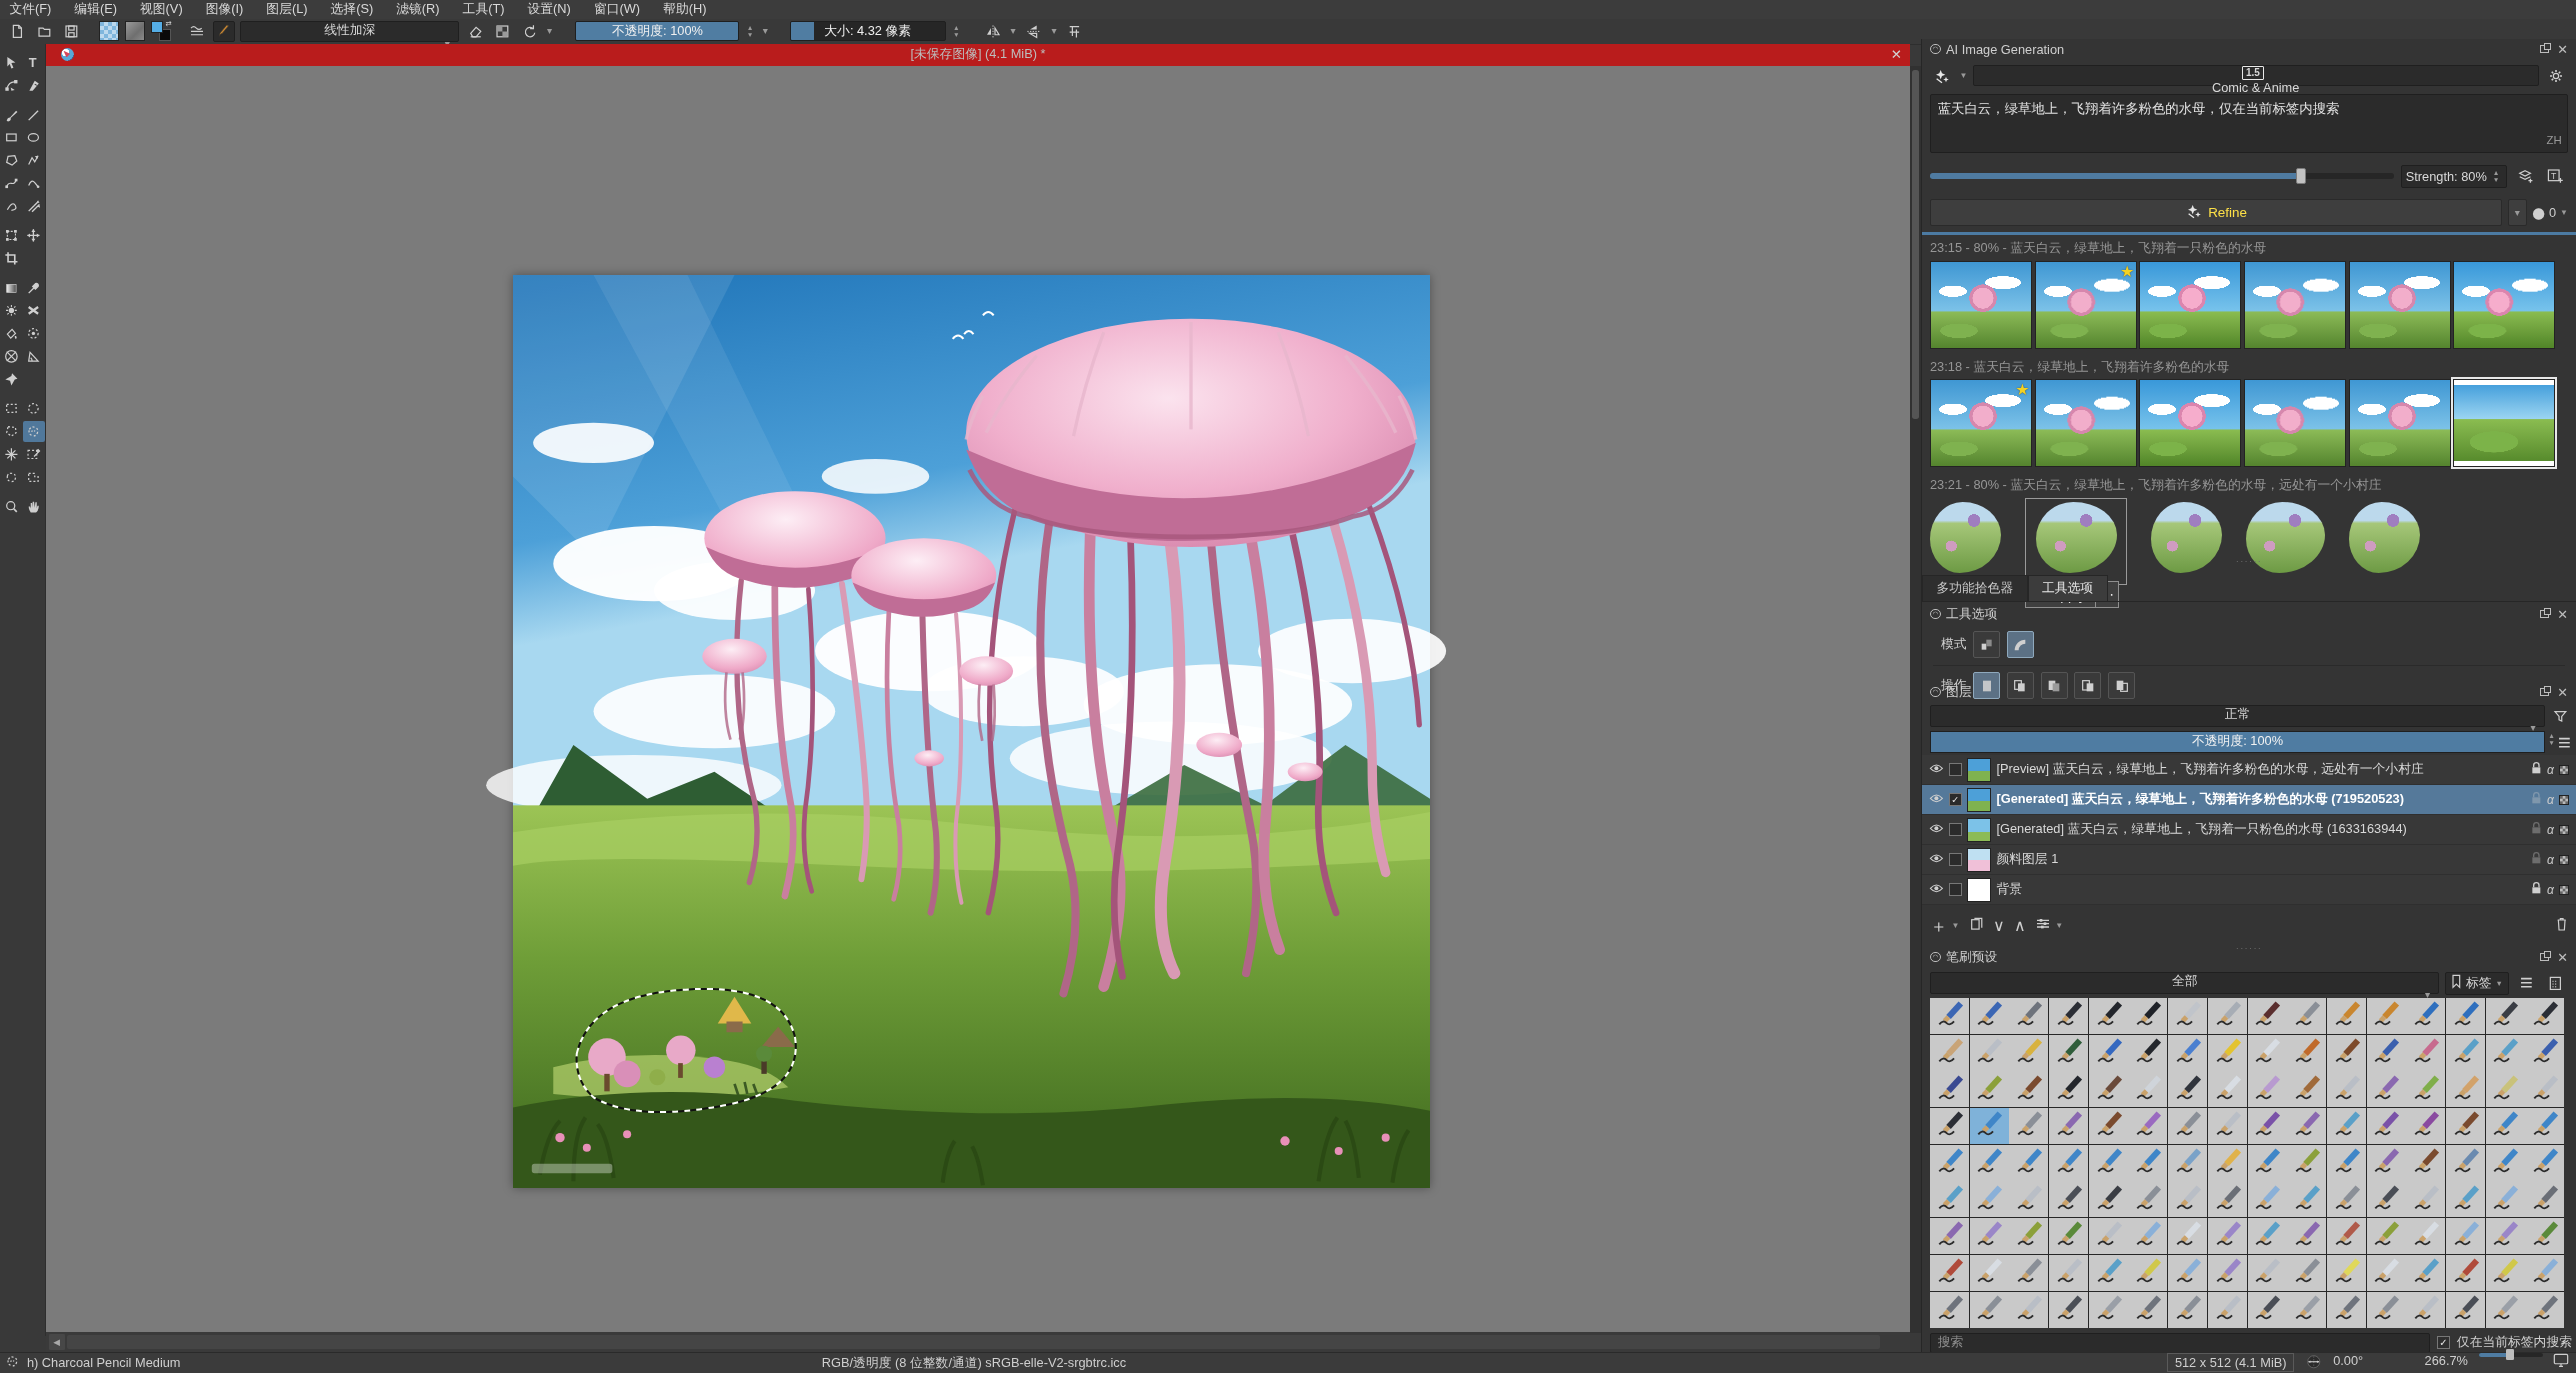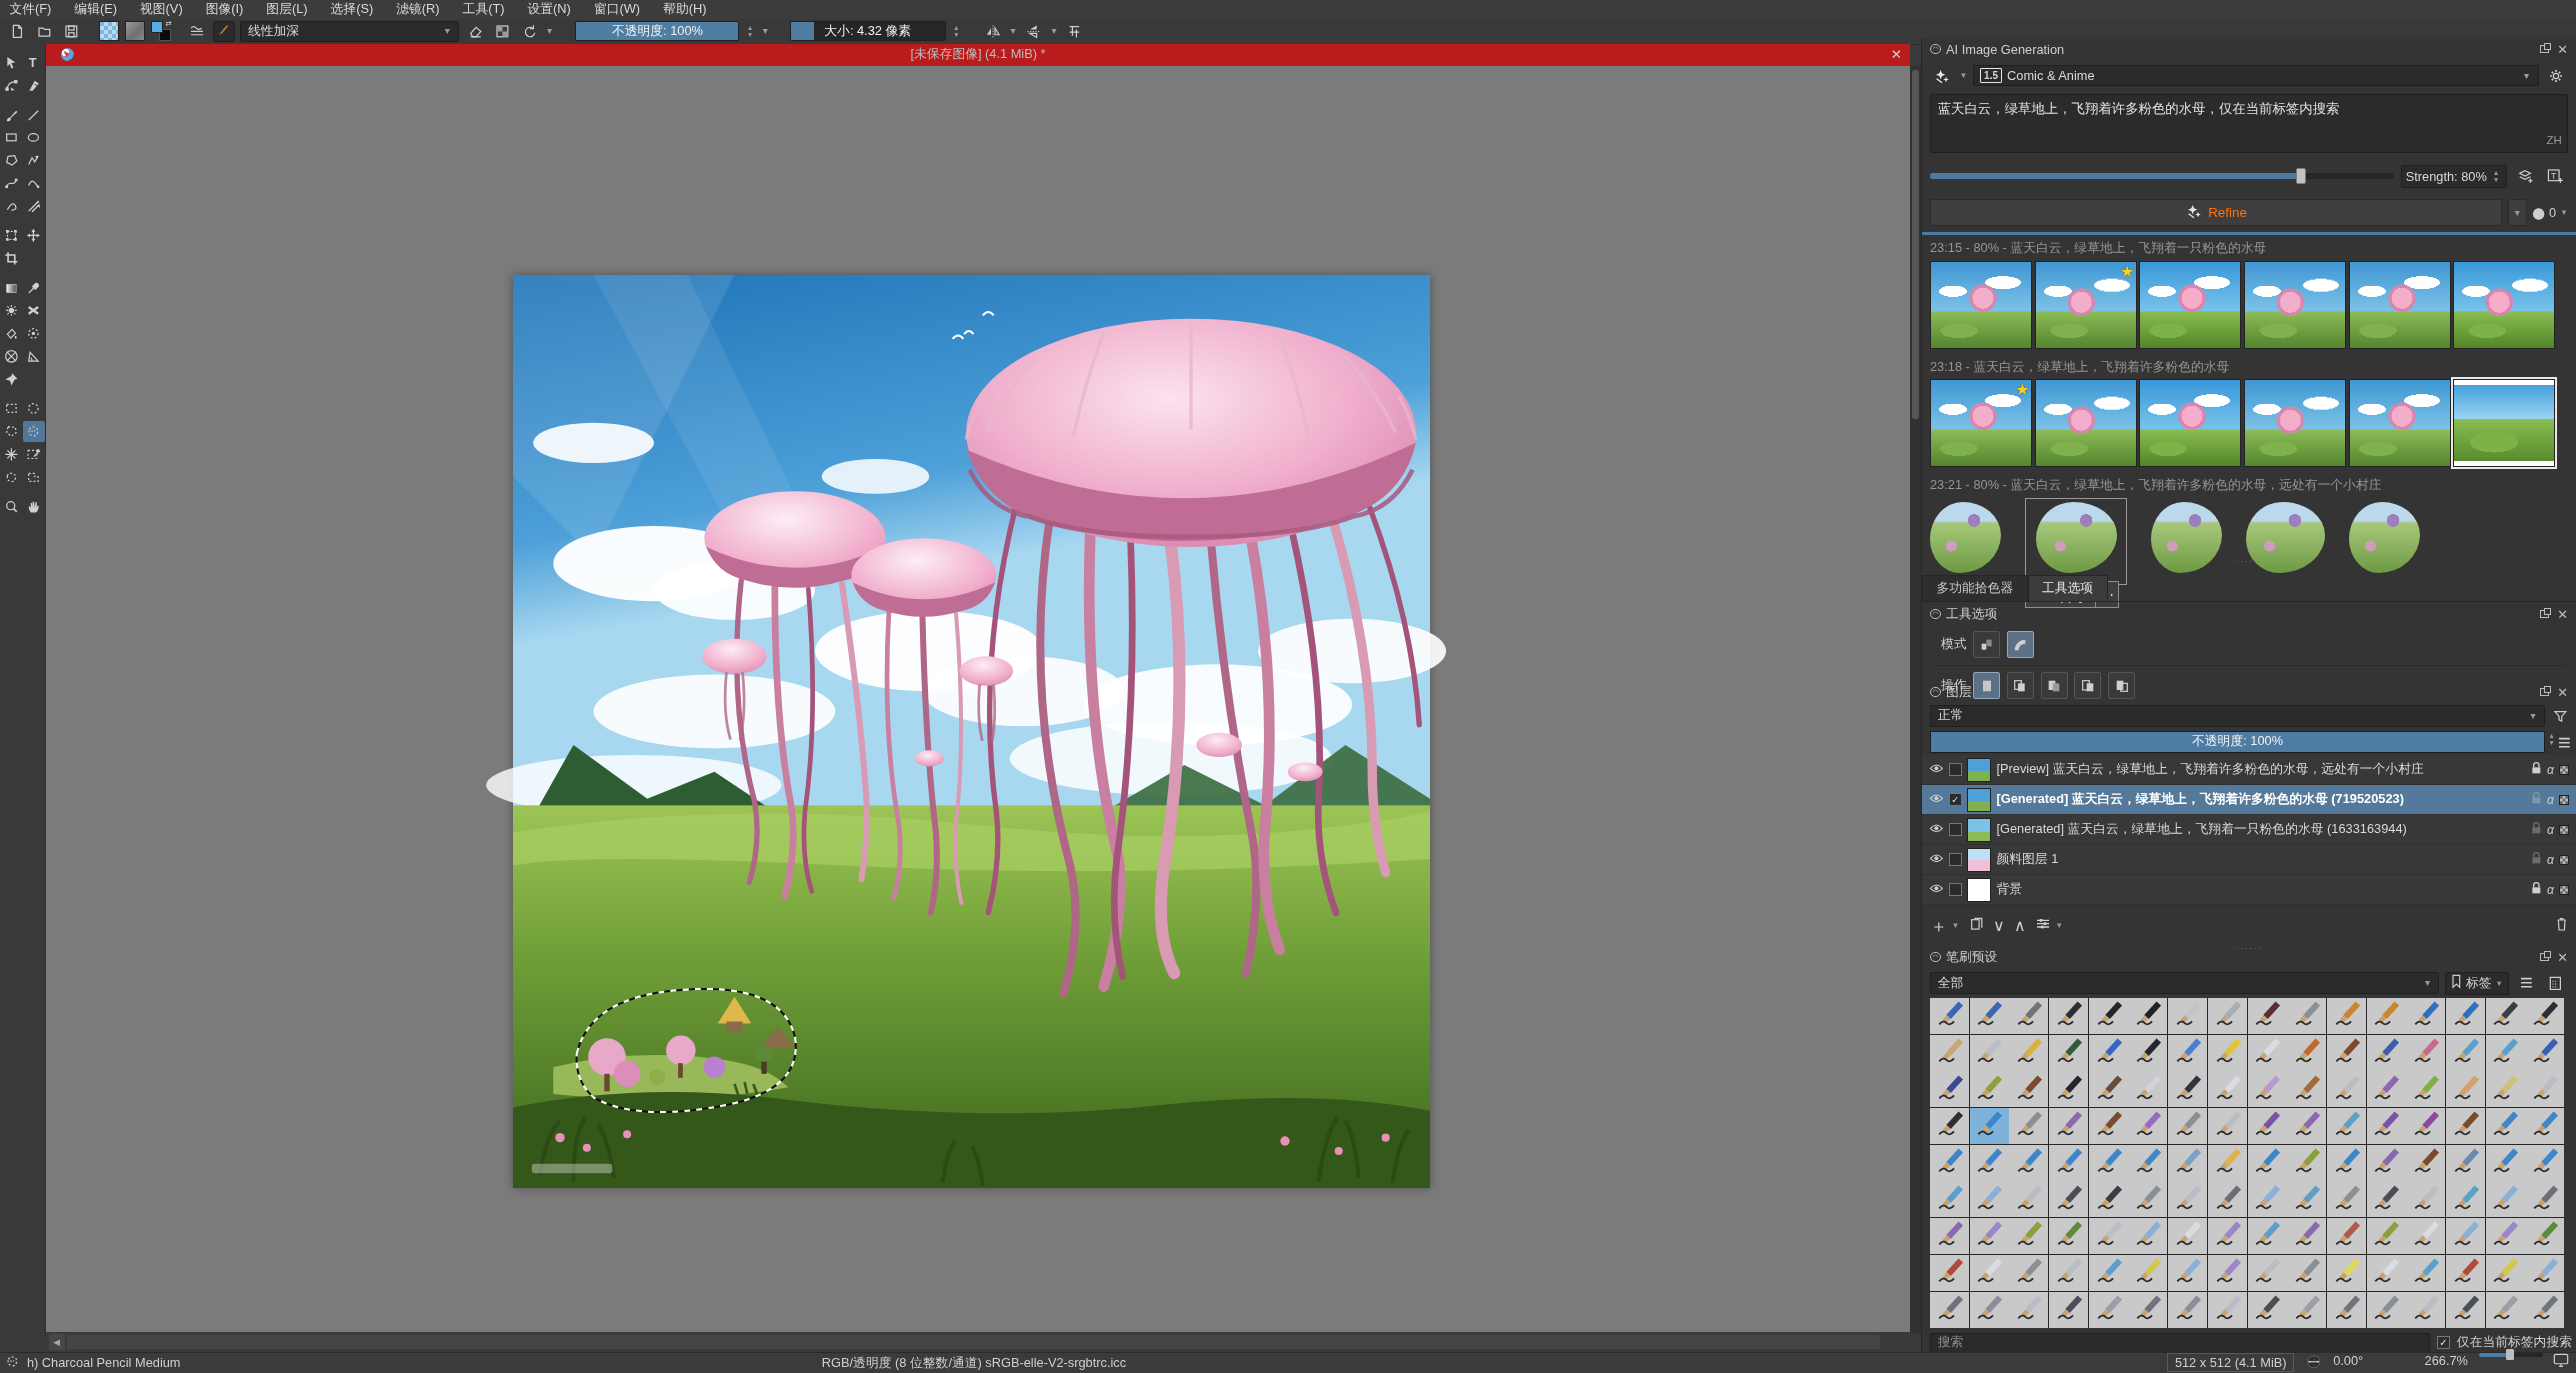--- a/index.html
+++ b/index.html
@@ -13,21 +13,21 @@
   .toolbar{left:0;top:19px;width:2576px;height:25.5px;background:#393939;border-bottom:0.7px solid #2e2e2e;display:flex;align-items:center;gap:5.4px;padding-left:6.7px;}
   .tb-btn{width:21.5px;height:21.5px;display:flex;align-items:center;justify-content:center;border-radius:2px;}
   .tb-btn svg{display:block;}
   .swatch{width:20px;height:20px;border:0.7px solid #222;}
   .swatch-pattern{background:conic-gradient(#bcd9ee 0 25%,#7fb6dd 0 50%,#bcd9ee 0 75%,#7fb6dd 0) 0 0/8px 8px;}
   .swatch-texture{background:linear-gradient(135deg,#9a9a9a,#6f6f6f 60%,#8b8b8b);}
   .fgbg{position:relative;width:21.5px;height:21.5px;}
   .fgbg .bg{position:absolute;right:0.7px;bottom:0.7px;width:12px;height:12px;background:#0a0a0a;border:0.7px solid #555;}
   .fgbg .fg{position:absolute;left:0.7px;top:0.7px;width:12px;height:12px;background:#55aee6;border:0.7px solid #222;}
   .fgbg .swap{position:absolute;right:0;top:-1.3px;font-size:7.4px;color:#cfcfcf;}
-  .combo{height:21.5px;background:#2b2b2b;border:0.7px solid #1f1f1f;border-radius:2px;display:flex;align-items:center;padding:0 6.7px;font-size:12.8px;color:#d9d9d9;}
+  .combo{height:21.5px;background:#2b2b2b;border:0.7px solid #1f1f1f;border-radius:2px;display:flex;align-items:center;padding:0 6.7px;font-size:12.8px;color:#d9d9d9;flex-direction:column;}
   .combo .caret{margin-left:auto;color:#9a9a9a;font-size:8.7px;}
   .blend-combo{width:219px;}
   .slider-widget{position:relative;height:20px;background:#262626;border:0.7px solid #1f1f1f;border-radius:2px;overflow:hidden;display:flex;align-items:center;justify-content:center;font-size:12.8px;color:#f0f0f0;}
   .slider-fill{position:absolute;left:0;top:0;bottom:0;background:#507da2;}
   .slider-text{position:relative;z-index:2;}
   .spin{display:flex;flex-direction:column;justify-content:center;gap:1.3px;color:#9a9a9a;font-size:6.7px;line-height:5.4px;width:10.7px;align-items:center;}
   
   .toolbox{left:0;top:44px;width:46px;height:1292px;background:#393939;border-right:0.7px solid #2e2e2e;padding-top:8px;}
   .tool-grid{display:grid;grid-template-columns:21.5px 21.5px;justify-content:center;gap:1.3px;}
   .tool-cell{width:21.5px;height:21.5px;display:flex;align-items:center;justify-content:center;border-radius:2px;}
@@ -57,21 +57,21 @@
   .badge15{border:1.3px solid #e8e8e8;border-radius:1px;font-weight:bold;font-size:10px;padding:0.7px 2.7px;margin-right:5.4px;}
   .prompt-box{position:absolute;left:8px;right:8px;top:55px;height:59px;background:#2b2b2b;border:0.7px solid #1f1f1f;border-radius:2px;padding:5.4px 6.7px;color:#e2e2e2;font-size:13.4px;line-height:1.35;}
   .zh-badge{position:absolute;right:5.4px;bottom:4px;color:#9a9a9a;font-size:11.4px;}
   .strength-row{position:absolute;left:8px;right:8px;top:125px;height:24px;display:flex;align-items:center;gap:6.7px;}
   .track{position:relative;flex:1;height:5.4px;background:#262626;border-radius:2.7px;}
   .track .fill{position:absolute;left:0;top:0;bottom:0;background:#4f7ba1;border-radius:2.7px;}
   .track .handle{position:absolute;top:-5.4px;width:10px;height:16px;background:#c2c2c2;border:0.7px solid #7c7c7c;border-radius:2px;}
   .strength-box{width:106px;height:23px;background:#2b2b2b;border:0.7px solid #1f1f1f;border-radius:2px;display:flex;align-items:center;justify-content:center;gap:4px;color:#d9d9d9;}
   .icon-btn{width:24px;height:23px;display:flex;align-items:center;justify-content:center;border-radius:2px;}
   .refine-row{position:absolute;left:8px;right:8px;top:160px;height:27px;display:flex;align-items:center;gap:5.4px;}
-  .refine-btn{flex:1;height:27px;background:#3e3e3e;border:0.7px solid #2a2a2a;border-radius:2px;display:flex;align-items:center;justify-content:center;gap:6.7px;color:#f97316;font-size:13.4px;}
+  .refine-btn{flex:1;height:27px;background:#3e3e3e;border:0.7px solid #2a2a2a;border-radius:2px;display:flex;align-items:center;justify-content:center;gap:6.7px;color:#fde047;font-size:13.4px;}
   .refine-caret{width:19px;height:27px;background:#3e3e3e;border:0.7px solid #2a2a2a;border-radius:2px;display:flex;align-items:center;justify-content:center;color:#9a9a9a;font-size:8.7px;}
   .queue{display:flex;align-items:center;gap:4px;color:#cfcfcf;}
   .progress{position:absolute;left:0;right:0;top:193px;height:3.4px;background:#4c7ba3;}
   .hist-head{position:absolute;left:8px;right:8px;height:17.5px;color:#969696;font-size:12.8px;white-space:nowrap;overflow:hidden;}
   .hist-row{position:absolute;left:8px;right:8px;display:flex;gap:2.7px;}
   .h-thumb{position:relative;width:102px;height:88px;border:0.7px solid #232323;background:
     radial-gradient(31px 12px at 28% 80%, #7fb24f 0 60%, rgba(0,0,0,0) 61%),
     radial-gradient(20px 20px at 52% 42%, #f2aecb 0 52%, #d687ad 53% 68%, rgba(0,0,0,0) 69%),
     radial-gradient(29.5px 10.7px at 72% 24%, #ffffff 0 60%, rgba(0,0,0,0) 61%),
     radial-gradient(23px 9.4px at 22% 34%, #ffffff 0 60%, rgba(0,0,0,0) 61%),

